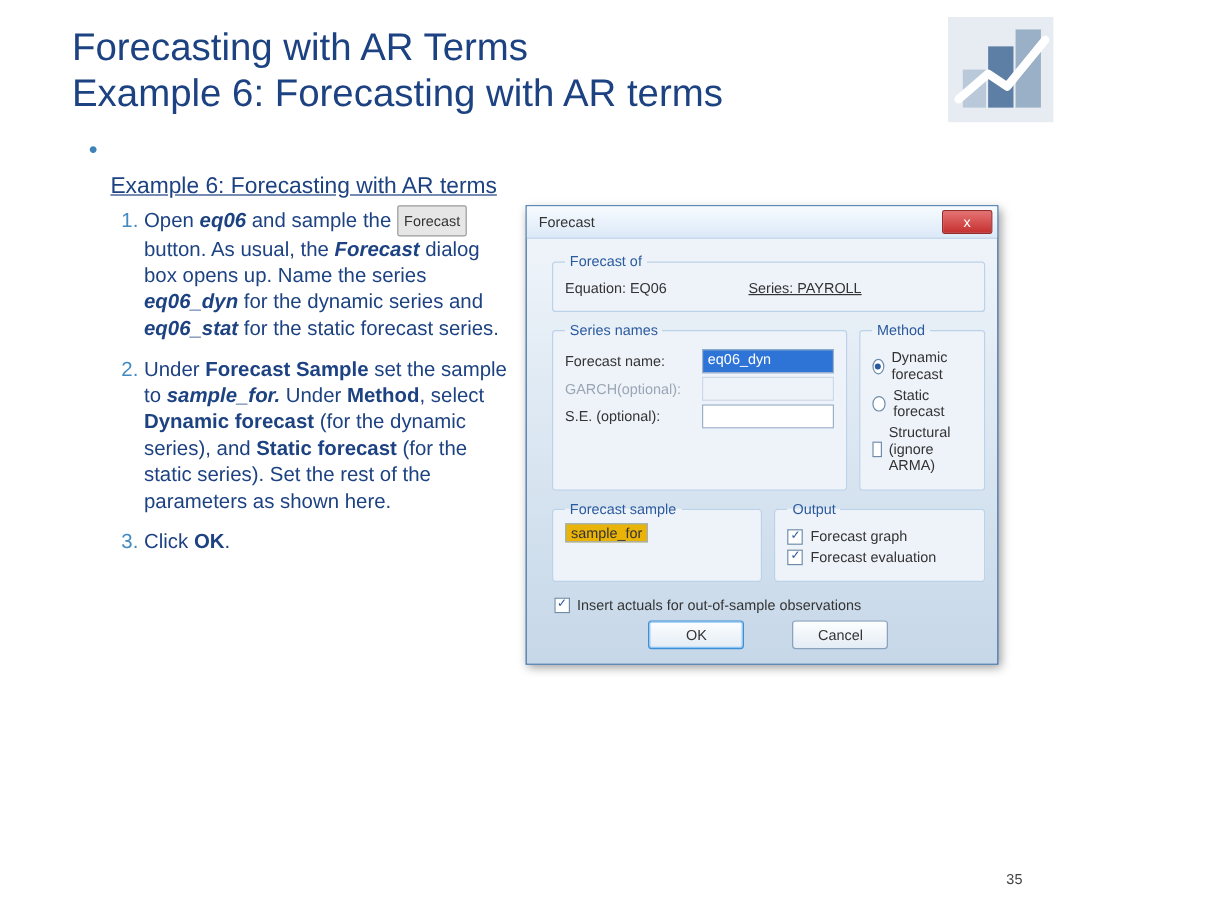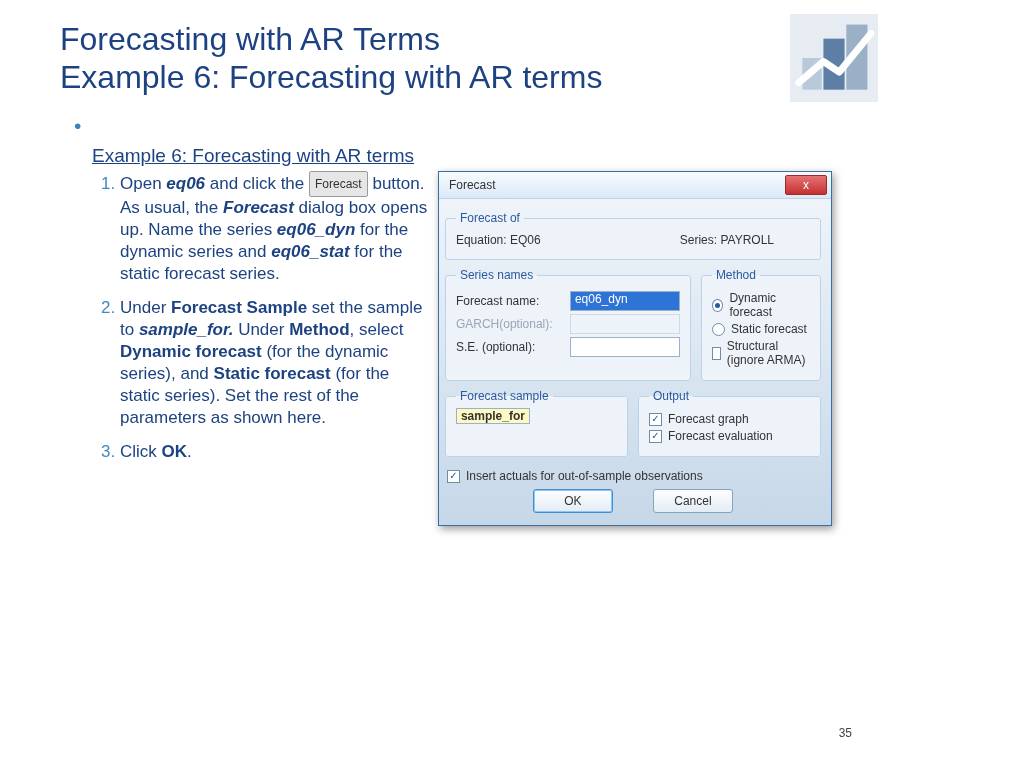--- a/index.html
+++ b/index.html
@@ -118,21 +118,21 @@
     background: linear-gradient(#e57373, #c53030);
     border: 1px solid #9a2b2b;
     color: #fff;
     display: flex;
     align-items: center;
     justify-content: center;
     font-size: 12px;
     line-height: 1;
   }
   .dlg-body {
-    padding: 8px 10px 10px 6px;
+    padding: 8px 10px 10px 21px;
   }
   fieldset {
     border: 1px solid #bcd2e8;
     border-radius: 3px;
     margin: 4px 0;
     padding: 6px 10px 10px 10px;
     background: #eef3fa;
   }
   legend {
     color: #2a5a9e;
@@ -167,26 +167,25 @@
     width: 100px;
     padding: 0 4px;
     font-size: 12px;
   }
   .txt-input.sel {
     background: #2e74d7;
     color: #fff;
   }
   .txt-wide {
     border: 1px solid #9ab1c9;
-    background: #fef9c3;
+    background: #eab308;
     height: 18px;
     width: 190px;
     padding: 0 4px;
     font-size: 12px;
-    font-weight: bold;
   }
   .chk-row, .rad-row {
     display: flex;
     align-items: center;
     gap: 6px;
     margin: 3px 0;
     font-size: 12px;
   }
   .chk, .rad {
     width: 13px; height: 13px;
@@ -262,42 +261,42 @@
 
   <div class="bullet-row">
     <span class="bullet-dot">•</span>
   </div>
 
   <div class="example-link">Example 6: Forecasting with AR terms</div>
 
   <div class="body-columns">
     <ol class="steps">
       <li><span class="txt">
-        <span>Open </span><span class="bi">eq06</span><span> and click the </span><span class="fc-btn">Forecast</span><span> button. As usual, the </span><span class="bi">Forecast</span><span> dialog box opens up. Name the series </span><span class="bi">eq06_dyn</span><span> for the dynamic series and </span><span class="bi">eq06_stat</span><span> for the static forecast series.</span>
+        <span>Open </span><span class="bi">eq06</span><span> and sample the </span><span class="fc-btn">Forecast</span><span> button. As usual, the </span><span class="bi">Forecast</span><span> dialog box opens up. Name the series </span><span class="bi">eq06_dyn</span><span> for the dynamic series and </span><span class="bi">eq06_stat</span><span> for the static forecast series.</span>
       </span></li>
       <li><span class="txt">
         <span>Under </span><span class="b">Forecast Sample</span><span> set the sample to </span><span class="bi">sample_for.</span><span> Under </span><span class="b">Method</span><span>, select </span><span class="b">Dynamic forecast</span><span> (for the dynamic series), and </span><span class="b">Static forecast</span><span> (for the static series). Set the rest of the parameters as shown here.</span>
       </span></li>
       <li><span class="txt">
         <span>Click </span><span class="b">OK</span><span>.</span>
       </span></li>
     </ol>
 
     <div class="dialog">
       <div class="dlg-titlebar">
         <span class="dlg-title">Forecast</span>
         <span class="dlg-close">x</span>
       </div>
       <div class="dlg-body">
 
         <fieldset>
           <legend>Forecast of</legend>
           <div class="fo-line">
             <span>Equation: EQ06</span>
-            <span style="margin-right:36px;">Series: PAYROLL</span>
+            <span style="margin-right:92px;text-decoration:underline;">Series: PAYROLL</span>
           </div>
         </fieldset>
 
         <div class="row-2">
           <fieldset>
             <legend>Series names</legend>
             <div class="form-row">
               <label>Forecast name:</label>
               <span class="txt-input sel">eq06_dyn</span>
             </div>

